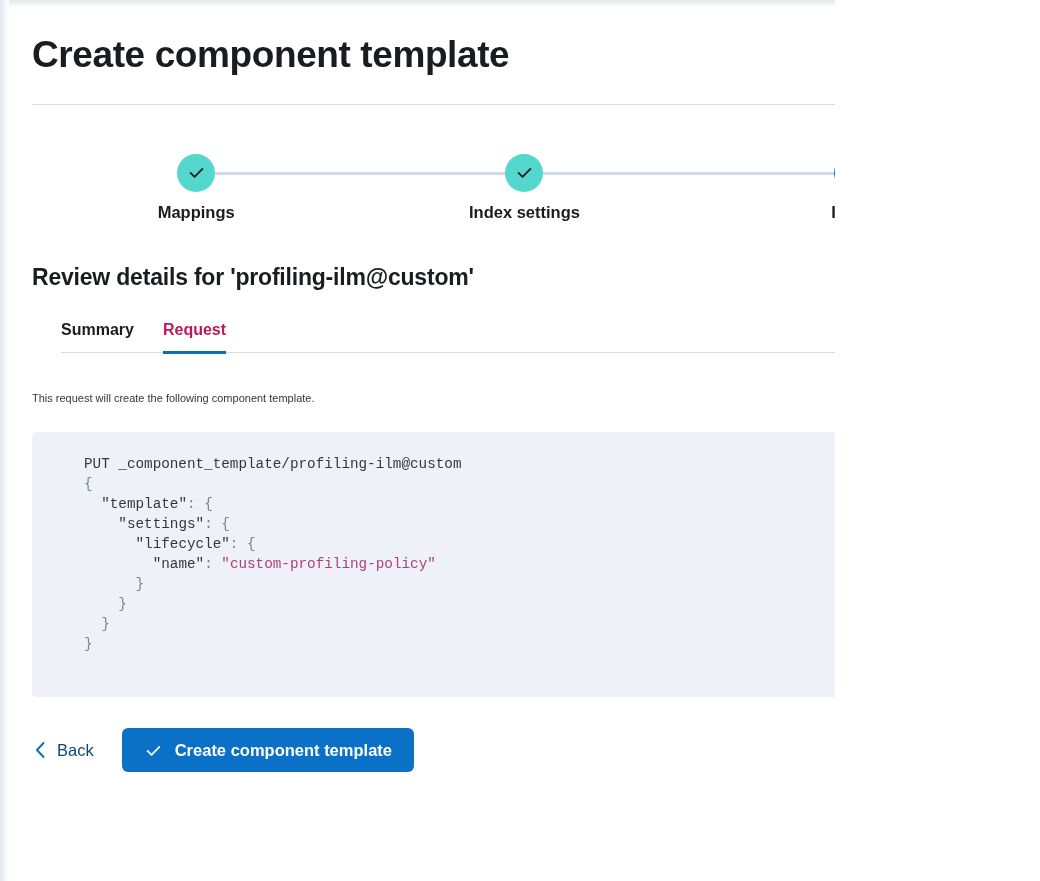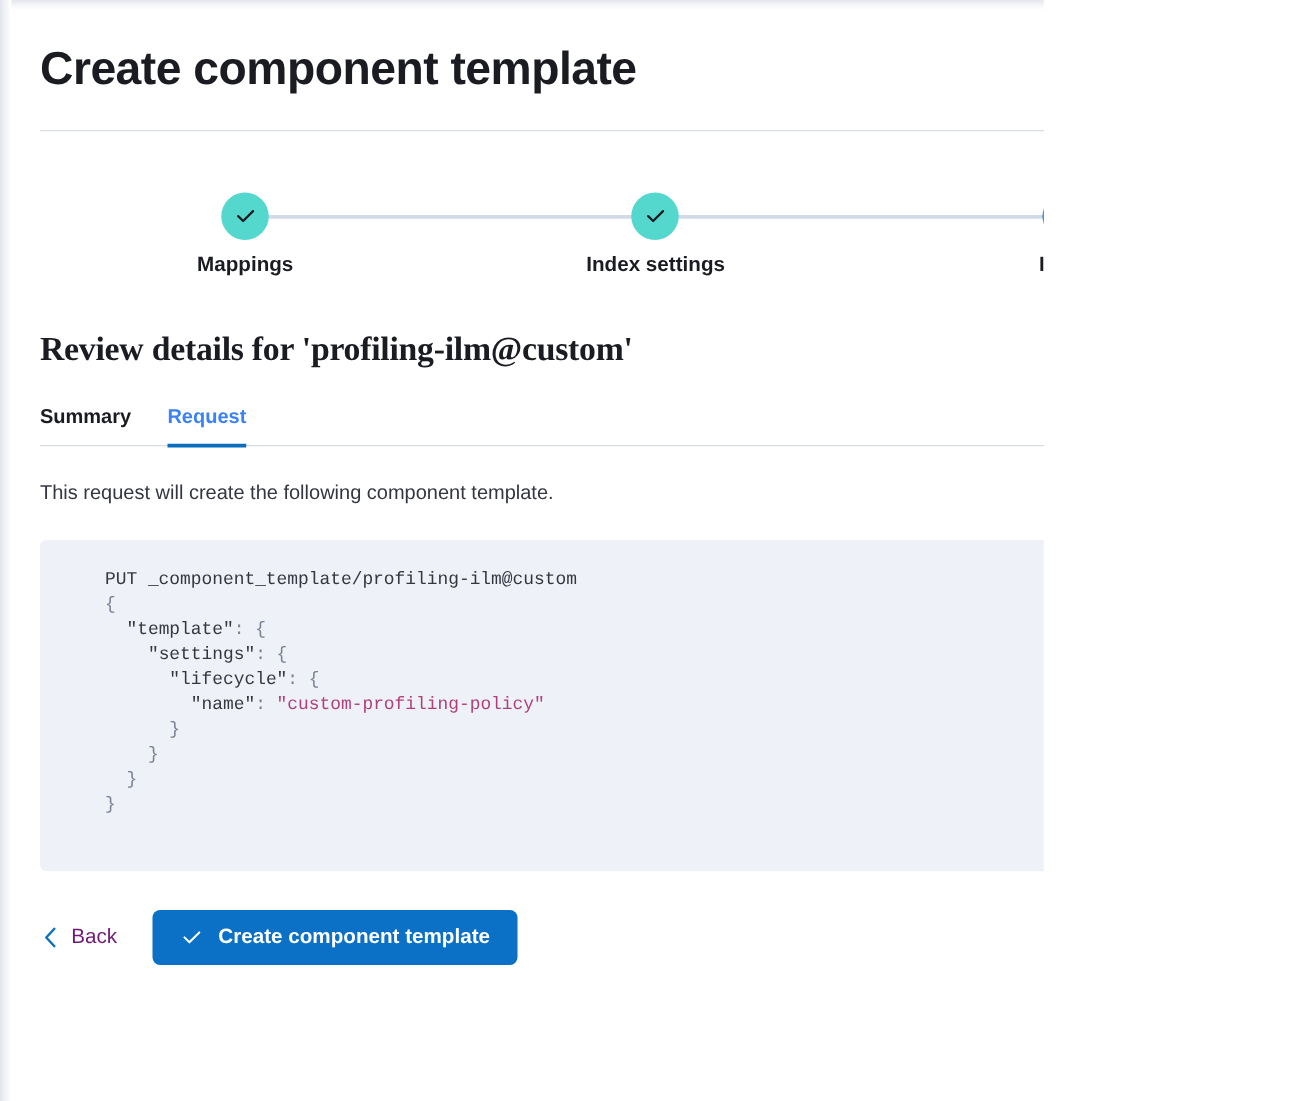--- a/index.html
+++ b/index.html
@@ -102,60 +102,60 @@
     height: 3px;
     background: #d3dae6;
     z-index: 1;
   }
   .step .connector.right { left: 50%; right: -50%; }
 
   
   .section-title {
     margin: 42px 0 0 0;
     padding: 0 23px;
-    font-size: 27px;
+    font-size: 23px;
     font-weight: 700;
     color: #1a1c21;
     letter-spacing: -0.2px;
-    font-family: Liberation Serif, serif;
   }
 
   
   .tabs {
     margin-top: 30px;
     padding: 0 23px;
     position: relative;
   }
   .tabs-inner {
     display: flex;
     gap: 29px;
     border-bottom: 1px solid #d7dce5;
+    margin-left: 29px;
   }
   .tab {
     font-size: 16px;
     font-weight: 700;
     color: #1a1c21;
     padding: 0 0 12px 0;
     cursor: pointer;
     border-bottom: 3px solid transparent;
     margin-bottom: -2px;
     background: none;
     border-left: none; border-right: none; border-top: none;
     font-family: inherit;
   }
   .tab.active {
-    color: #3b82f6;
+    color: #be185d;
     border-bottom-color: #0a6ebd;
   }
 
   
   .description {
     padding: 0 23px;
-    margin-top: 26px;
-    font-size: 16px;
+    margin-top: 38px;
+    font-size: 11px;
     color: #343741;
     line-height: 1.45;
   }
 
   
   .code-wrap {
     margin: 26px 23px 0 23px;
     background: #eef1f8;
     border-radius: 5px;
     position: relative;
@@ -200,21 +200,21 @@
     gap: 26px;
   }
   .back-btn {
     display: inline-flex;
     align-items: center;
     gap: 10px;
     background: none;
     border: none;
     padding: 6px 2px;
     cursor: pointer;
-    color: #701a75;
+    color: #0c4a6e;
     font-size: 16.5px;
     font-weight: 400;
     font-family: inherit;
   }
   .primary-btn {
     display: inline-flex;
     align-items: center;
     gap: 12px;
     background: #0a71c6;
     color: #ffffff;

